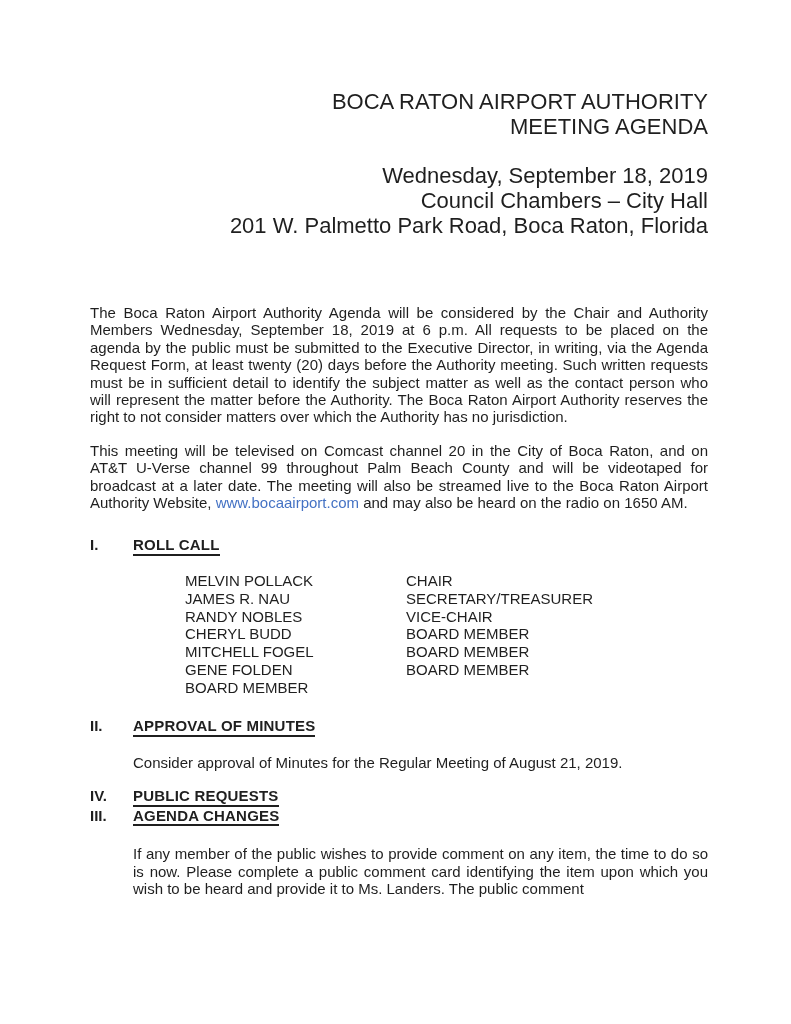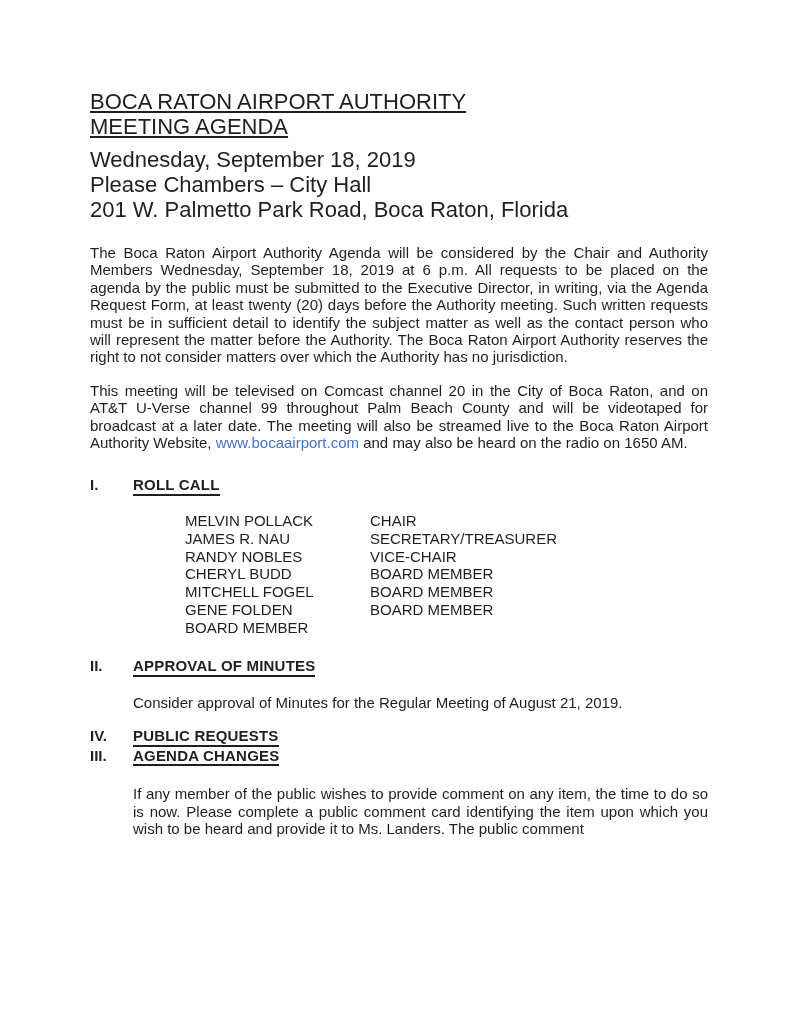--- a/index.html
+++ b/index.html
@@ -13,32 +13,31 @@
     -webkit-font-smoothing: antialiased;
   }
   .page {
     width: 791px;
     height: 1024px;
     background: #ffffff;
     padding: 89px 83px 0 90px;
   }
   
   .doc-title {
-    text-align: left;
+    text-align: right;
     font-size: 22px;
     line-height: 25px;
-    margin-bottom: 8px;
+    margin-bottom: 24px;
     white-space: nowrap;
-    text-decoration: underline;
   }
   .doc-meta {
-    text-align: left;
+    text-align: right;
     font-size: 22px;
     line-height: 25px;
-    margin-bottom: 22px;
+    margin-bottom: 66px;
     white-space: nowrap;
   }
   
   .par {
     font-size: 15px;
     line-height: 17.4px;
     text-align: justify;
   }
   .par.intro { margin-bottom: 16px; }
   .par.broadcast { margin-bottom: 25px; }
@@ -59,21 +58,21 @@
     padding-bottom: 0px;
     letter-spacing: 0.2px;
   }
   .gap-after { margin-bottom: 19.5px; }
   
   .roll-call {
     margin: 16.5px 0 21px 95px;
     font-size: 15px;
     line-height: 17.7px;
   }
-  .rc-row { display: flex; }
+  .rc-row { display: flex; gap: 36px; }
   .rc-name { width: 185px; flex: none; }
   
   .section-body {
     margin-left: 43px;
     font-size: 15px;
     line-height: 17.4px;
   }
   .minutes-body { margin: 17.5px 0 15.5px 43px; }
   .requests-body {
     margin-top: 19.5px;
@@ -85,21 +84,21 @@
 
 <div class="page">
 
   <div class="doc-title">
     <div>BOCA RATON AIRPORT AUTHORITY</div>
     <div>MEETING AGENDA</div>
   </div>
 
   <div class="doc-meta">
     <div>Wednesday, September 18, 2019</div>
-    <div>Please Chambers – City Hall</div>
+    <div>Council Chambers – City Hall</div>
     <div>201 W. Palmetto Park Road, Boca Raton, Florida</div>
   </div>
 
   <p class="par intro">The Boca Raton Airport Authority Agenda will be considered by the Chair and Authority Members Wednesday, September 18, 2019 at 6 p.m.  All requests to be placed on the agenda by the public must be submitted to the Executive Director, in writing, via the Agenda Request Form, at least twenty (20) days before the Authority meeting.  Such written requests must be in sufficient detail to identify the subject matter as well as the contact person who will represent the matter before the Authority.  The Boca Raton Airport Authority reserves the right to not consider matters over which the Authority has no jurisdiction.</p>
 
   <p class="par broadcast"><span>This meeting will be televised on Comcast channel 20 in the City of Boca Raton, and on AT&amp;T U-Verse channel 99 throughout Palm Beach County and will be videotaped for broadcast at a later date.  The meeting will also be streamed live to the Boca Raton Airport Authority Website, </span><a class="link" style="color: rgb(68, 114, 196);">www.bocaairport.com</a><span> and may also be heard on the radio on 1650 AM.</span></p>
 
   <div class="section-row">
     <span class="num">I.</span>
     <span class="hd">ROLL CALL</span>

